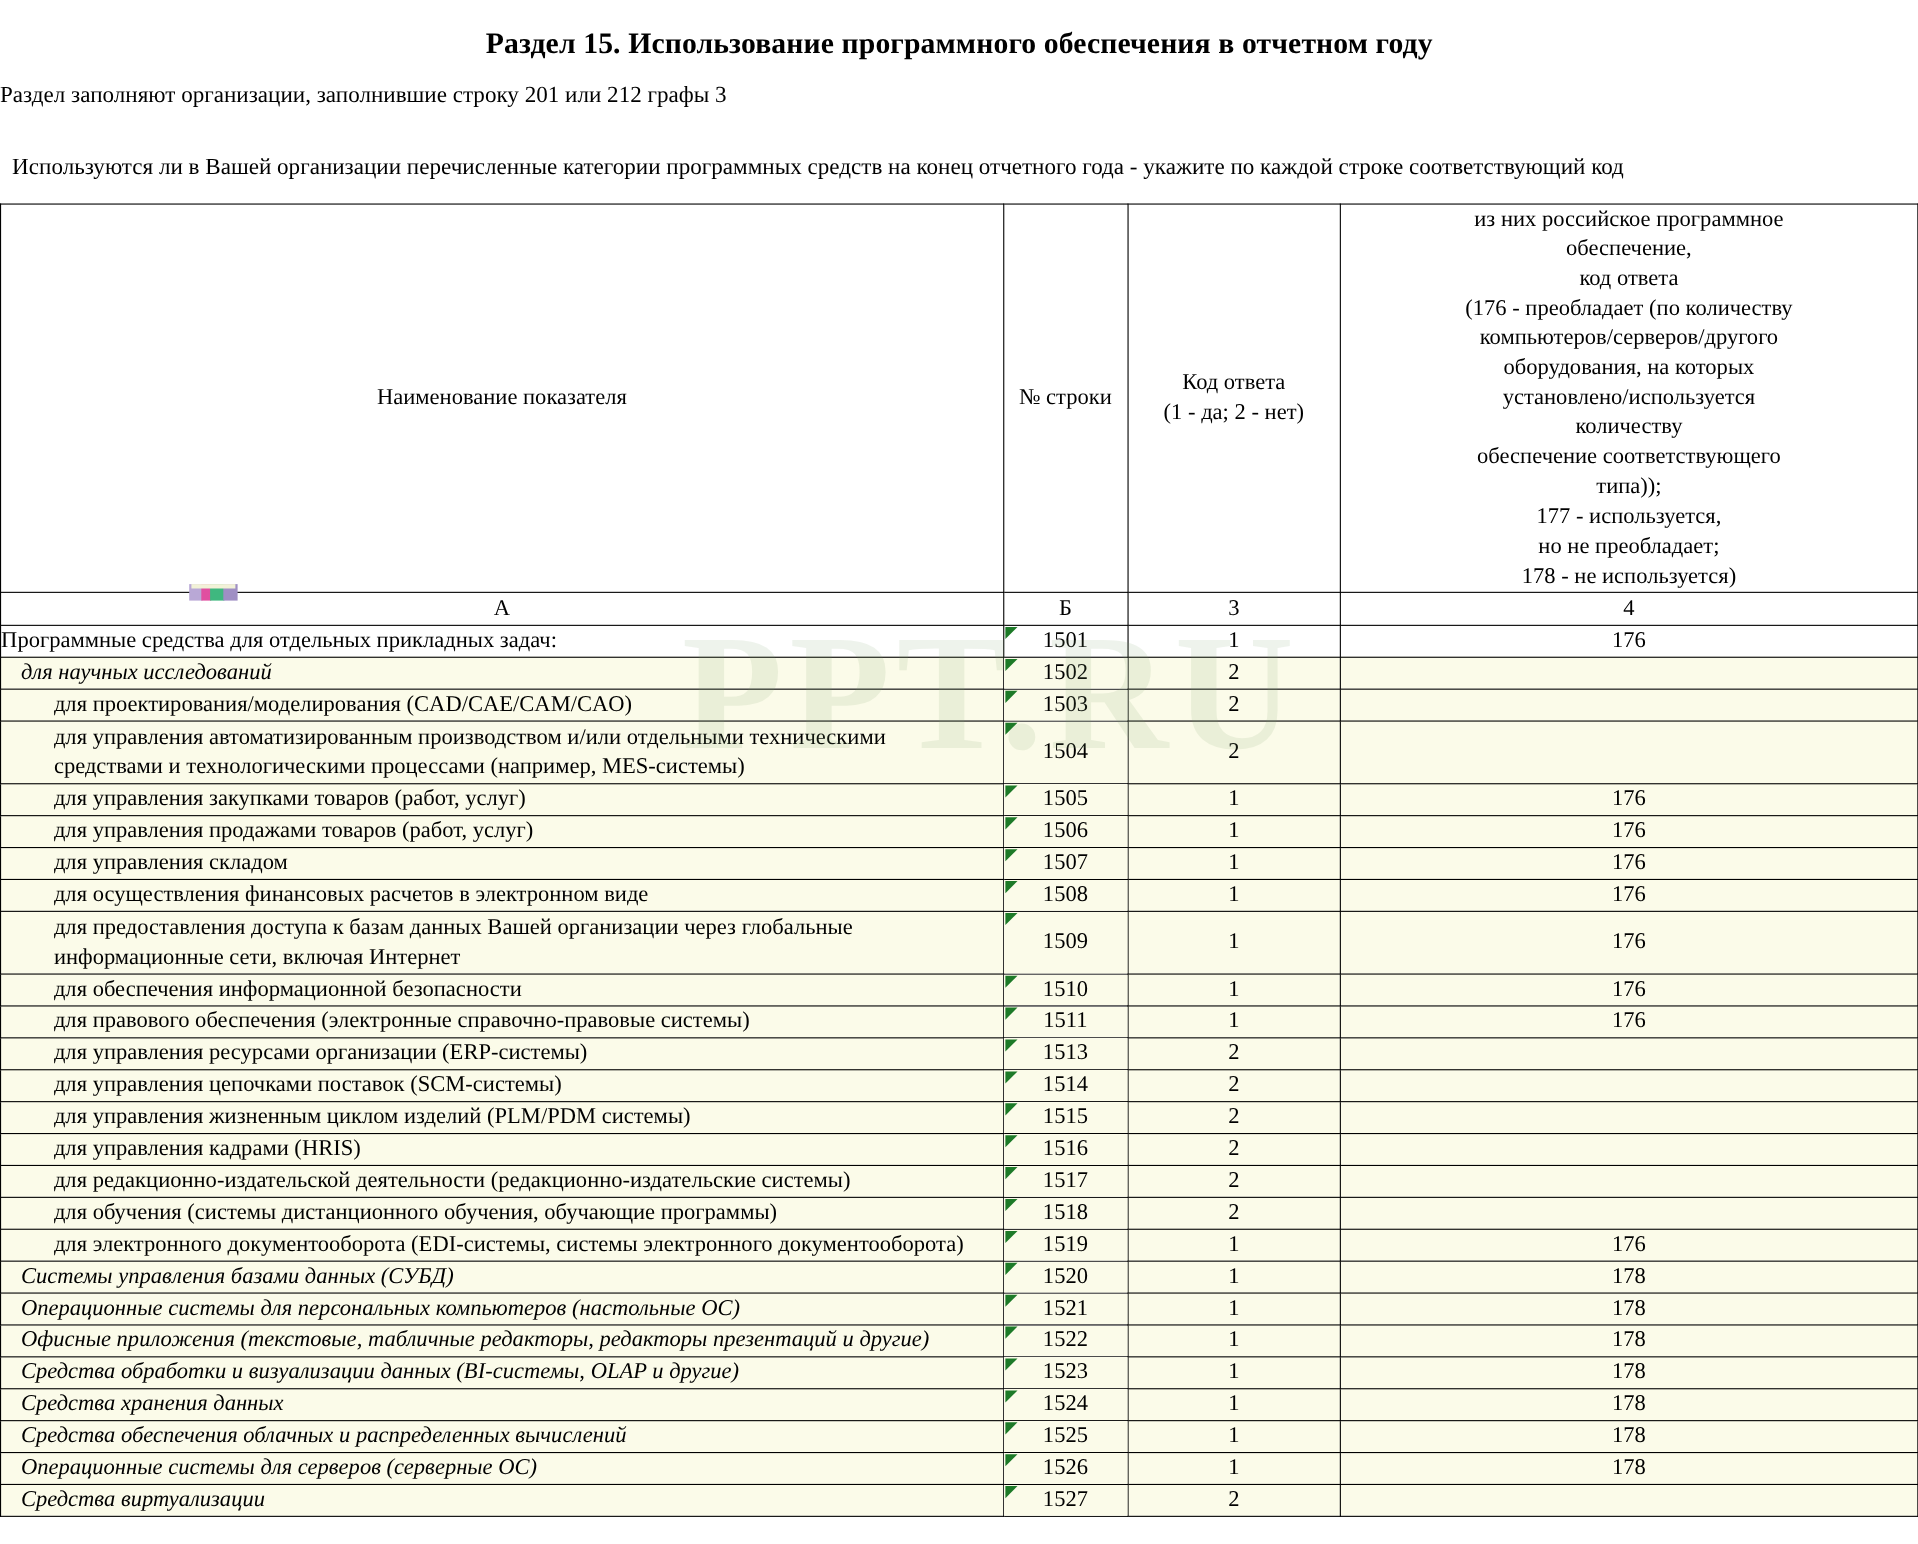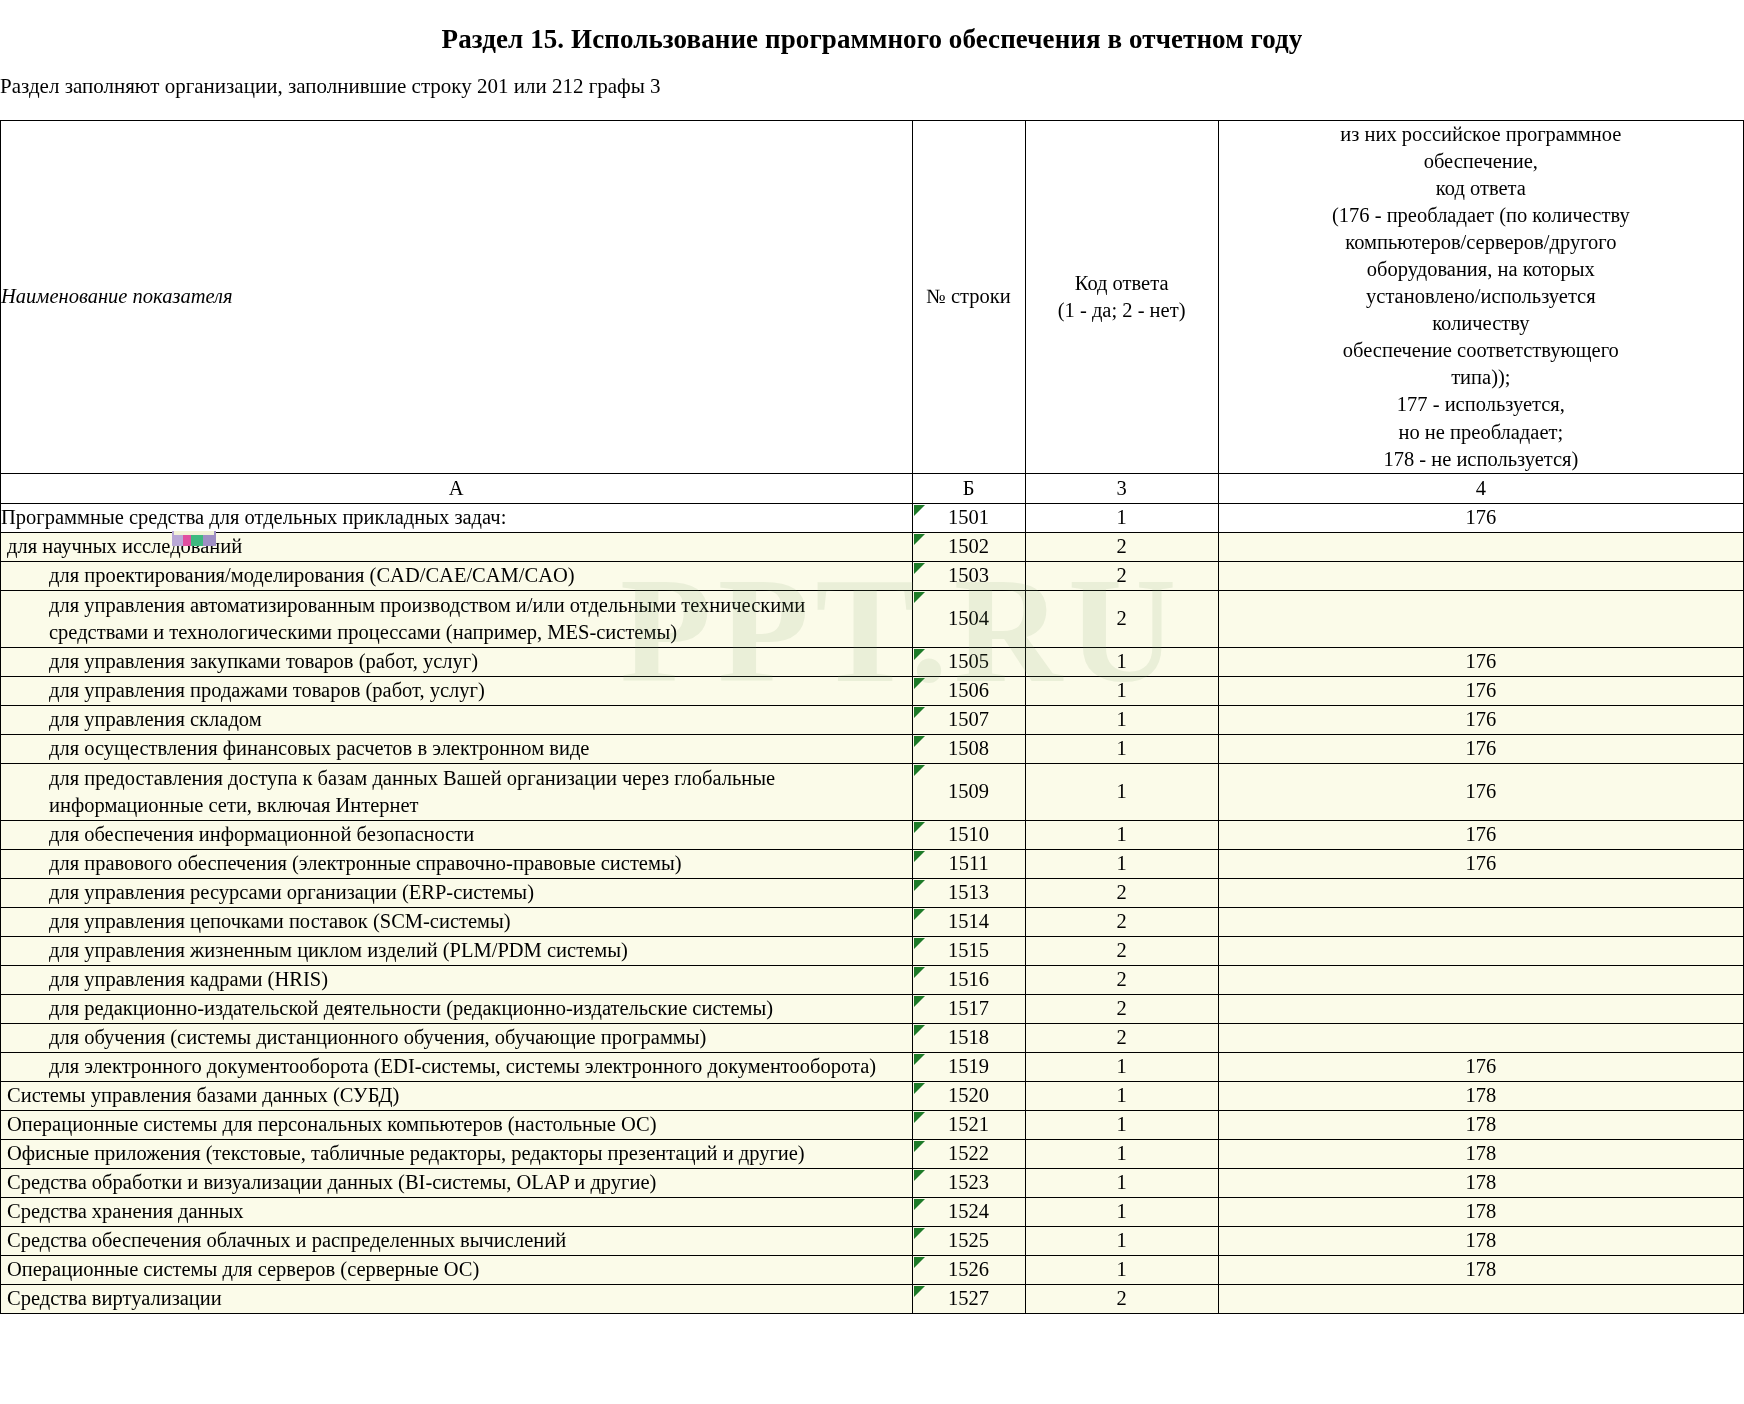--- a/index.html
+++ b/index.html
@@ -66,39 +66,39 @@
   .col-4  { width: 525px; }
 
   
   .hdr {
     text-align: center;
     height: 350px;
     vertical-align: top;
     padding-top: 9px;
     line-height: 1.32;
   }
-  .hdr-a { text-align: left; vertical-align: top; padding-top: 9px; font-style: italic; }
+  .hdr-a { text-align: center; vertical-align: top; padding-top: 9px; }
 
   .hdr-line { display: block; }
 
   
   .letter {
     text-align: center;
     height: 29px;
     font-size: 20.5px;
   }
 
   
   .lbl {
     text-align: left;
     padding-left: 3px;
     line-height: 1.32;
     white-space: nowrap;
   }
-  .lbl.ind1 { padding-left: 6px; }
+  .lbl.ind1 { padding-left: 18px; font-style: italic; }
   .lbl.ind2 { padding-left: 48px; }
   .lbl.wrap { white-space: normal; padding-right: 6px; }
 
   .num {
     text-align: center;
     position: relative;
     margin-top: 39px;
   }
   .ctr { text-align: center; }
 
@@ -152,20 +152,21 @@
 </style>
 </head>
 <body>
 
 <div class="page">
 
   <div class="watermark">PPT.RU</div>
 
   <h1 class="doc-title">Раздел 15. Использование программного обеспечения в отчетном году</h1>
   <p class="doc-subtitle">Раздел заполняют организации, заполнившие строку 201 или 212 графы 3</p>
+  <p class="doc-lead">Используются ли в Вашей организации перечисленные категории программных средств на конец отчетного года - укажите по каждой строке соответствующий код</p>
 
   <table class="form">
     <colgroup>
       <col class="col-a">
         <col class="col-b">
         <col class="col-3">
         <col class="col-4">
     </colgroup>
     <tbody id="table-body">
       <tr>

